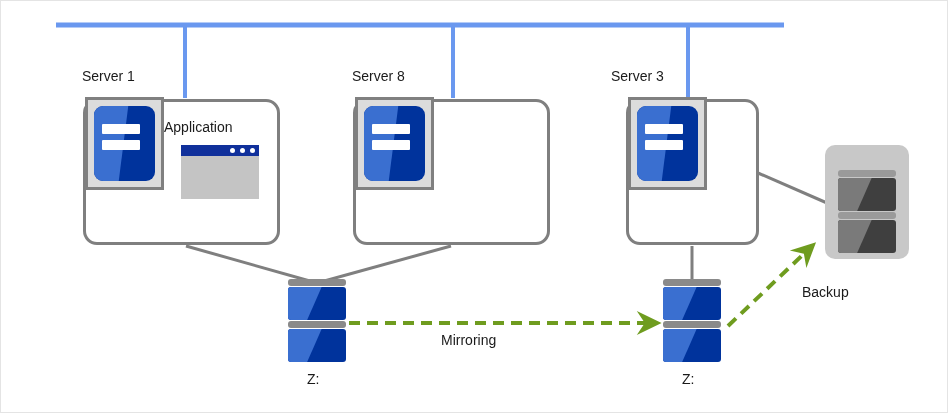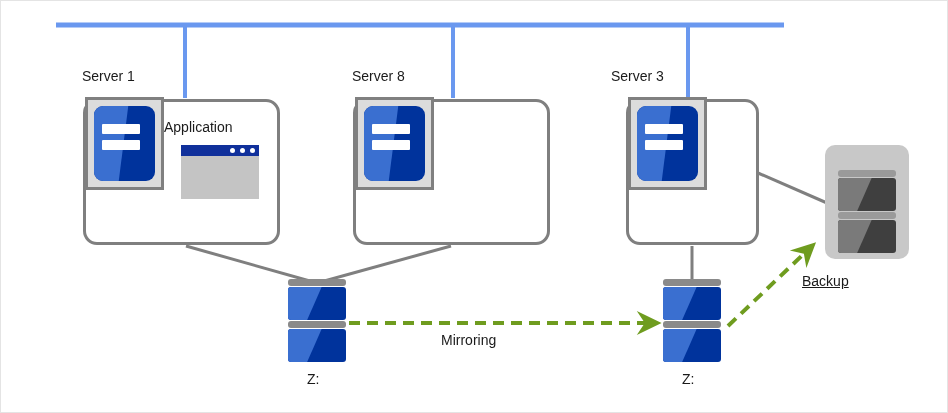--- a/index.html
+++ b/index.html
@@ -224,15 +224,15 @@
   <div class="lbl" style="left:440px; top:332px;">Mirroring</div>
 
   <div class="backup-box" style="left:824px; top:144px; width:84px; height:114px;">
     <div class="disk disk-gray" style="left:13px; top:25px; width:58px; position:absolute;">
       <div class="platter-bar"></div>
       <div class="platter"></div>
       <div class="platter-bar"></div>
       <div class="platter"></div>
     </div>
   </div>
-  <div class="lbl" style="left:801px; top:273px;text-decoration:underline;">Backup</div>
+  <div class="lbl" style="left:801px; top:284px;">Backup</div>
 
 </div>
 
 </body></html>

